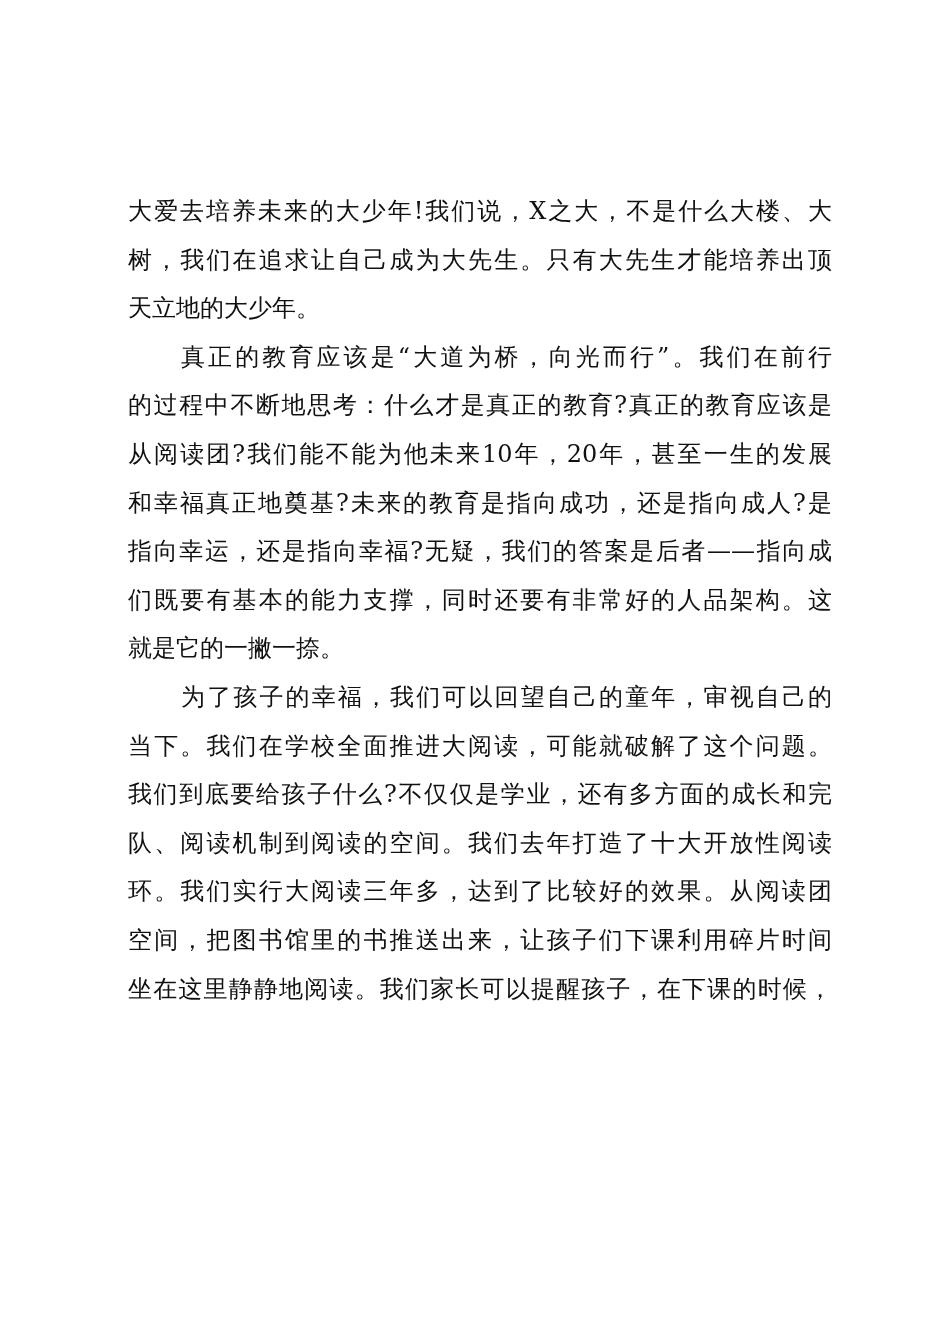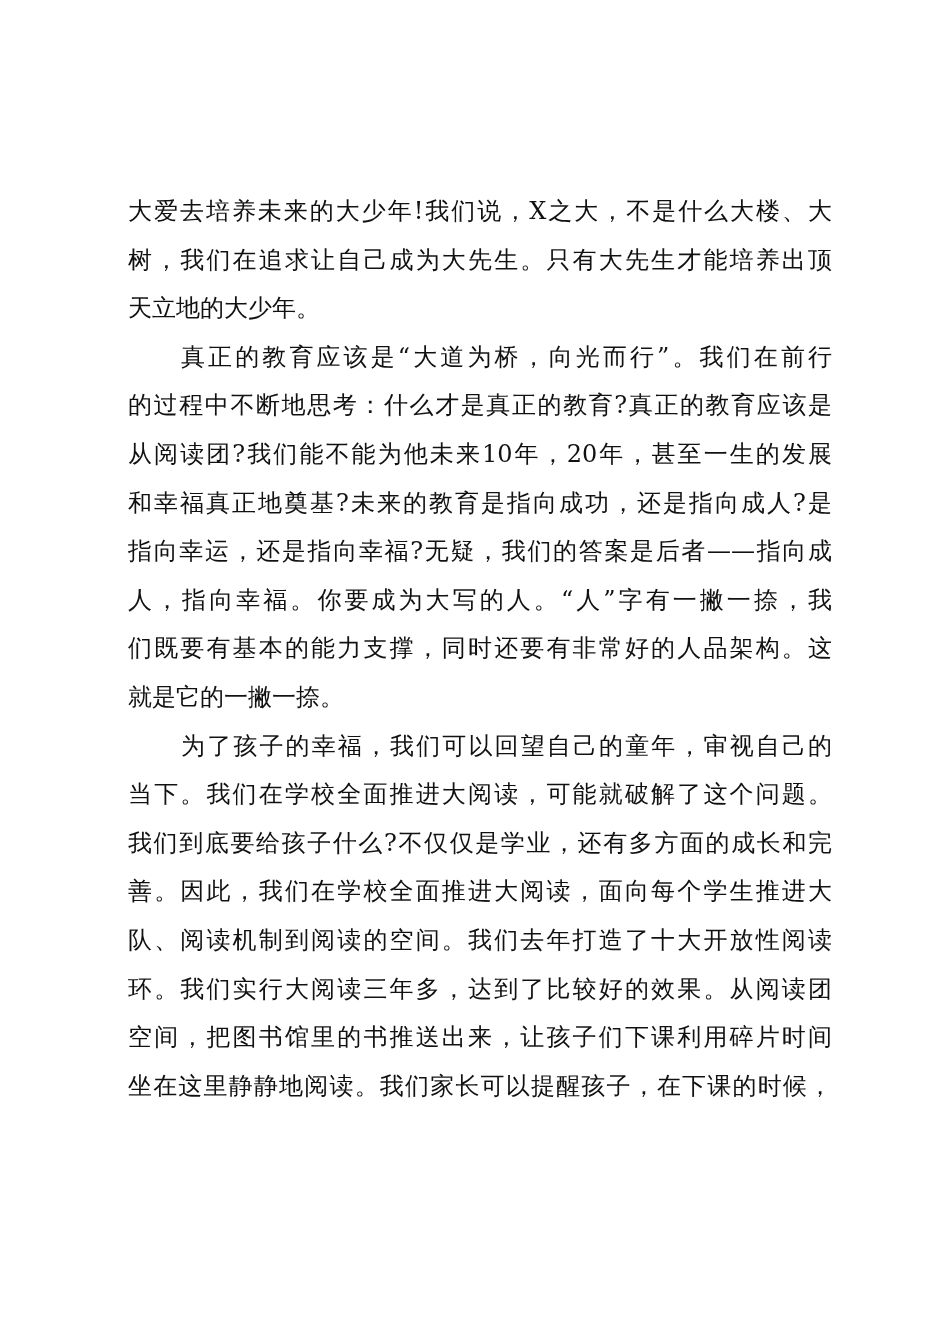--- a/index.html
+++ b/index.html
@@ -47,28 +47,26 @@
     <div class="line">树，我们在追求让自己成为大先生。只有大先生才能培养出顶</div>
     <div class="line last">天立地的大少年。</div>
   </div>
 
   <div>
     <div class="line indent">真正的教育应该是“大道为桥，向光而行”。我们在前行</div>
     <div class="line">的过程中不断地思考：什么才是真正的教育?真正的教育应该是</div>
     <div class="line">从阅读团?我们能不能为他未来10年，20年，甚至一生的发展</div>
     <div class="line">和幸福真正地奠基?未来的教育是指向成功，还是指向成人?是</div>
     <div class="line">指向幸运，还是指向幸福?无疑，我们的答案是后者——指向成</div>
-    <div class="line">人，指向幸福。你要成为大写的人。“人”字有一撇一捺，我</div>
     <div class="line">们既要有基本的能力支撑，同时还要有非常好的人品架构。这</div>
     <div class="line last">就是它的一撇一捺。</div>
   </div>
 
   <div>
     <div class="line indent">为了孩子的幸福，我们可以回望自己的童年，审视自己的</div>
     <div class="line">当下。我们在学校全面推进大阅读，可能就破解了这个问题。</div>
     <div class="line">我们到底要给孩子什么?不仅仅是学业，还有多方面的成长和完</div>
-    <div class="line">善。因此，我们在学校全面推进大阅读，面向每个学生推进大</div>
     <div class="line">队、阅读机制到阅读的空间。我们去年打造了十大开放性阅读</div>
     <div class="line">环。我们实行大阅读三年多，达到了比较好的效果。从阅读团</div>
     <div class="line">空间，把图书馆里的书推送出来，让孩子们下课利用碎片时间</div>
     <div class="line">坐在这里静静地阅读。我们家长可以提醒孩子，在下课的时候，</div>
   </div>
 </div>
 
 </body></html>

